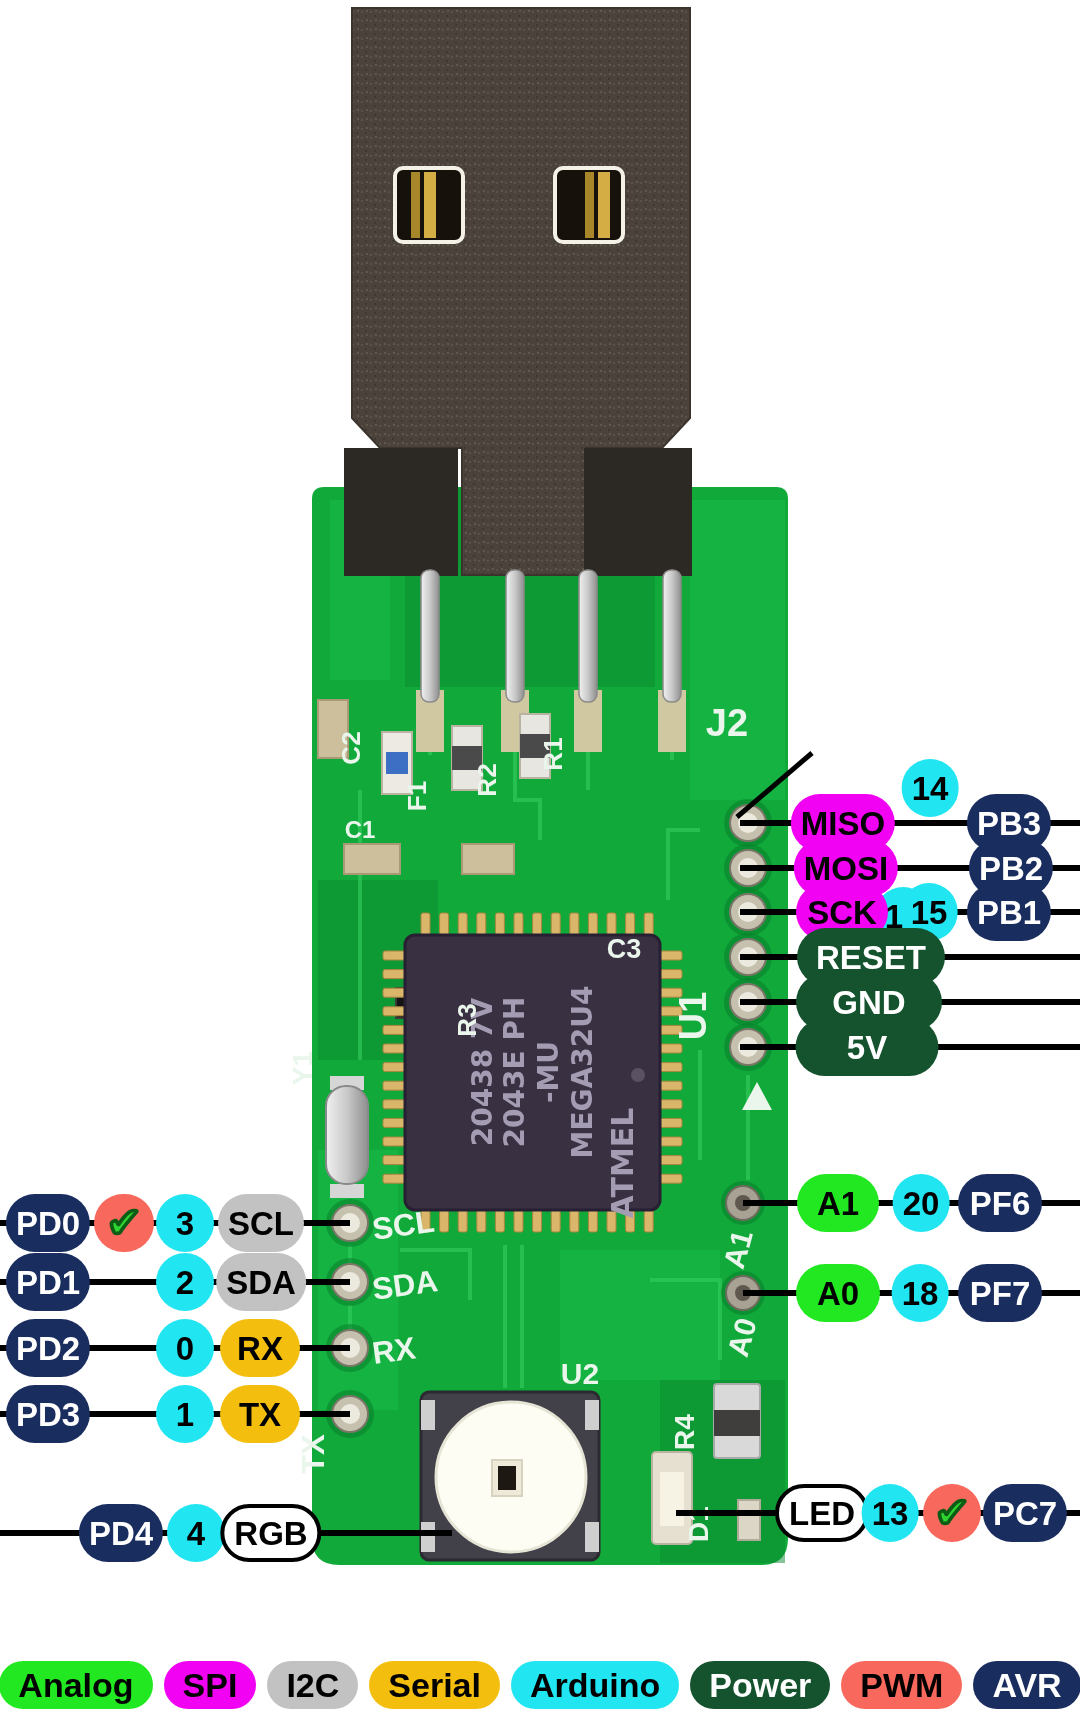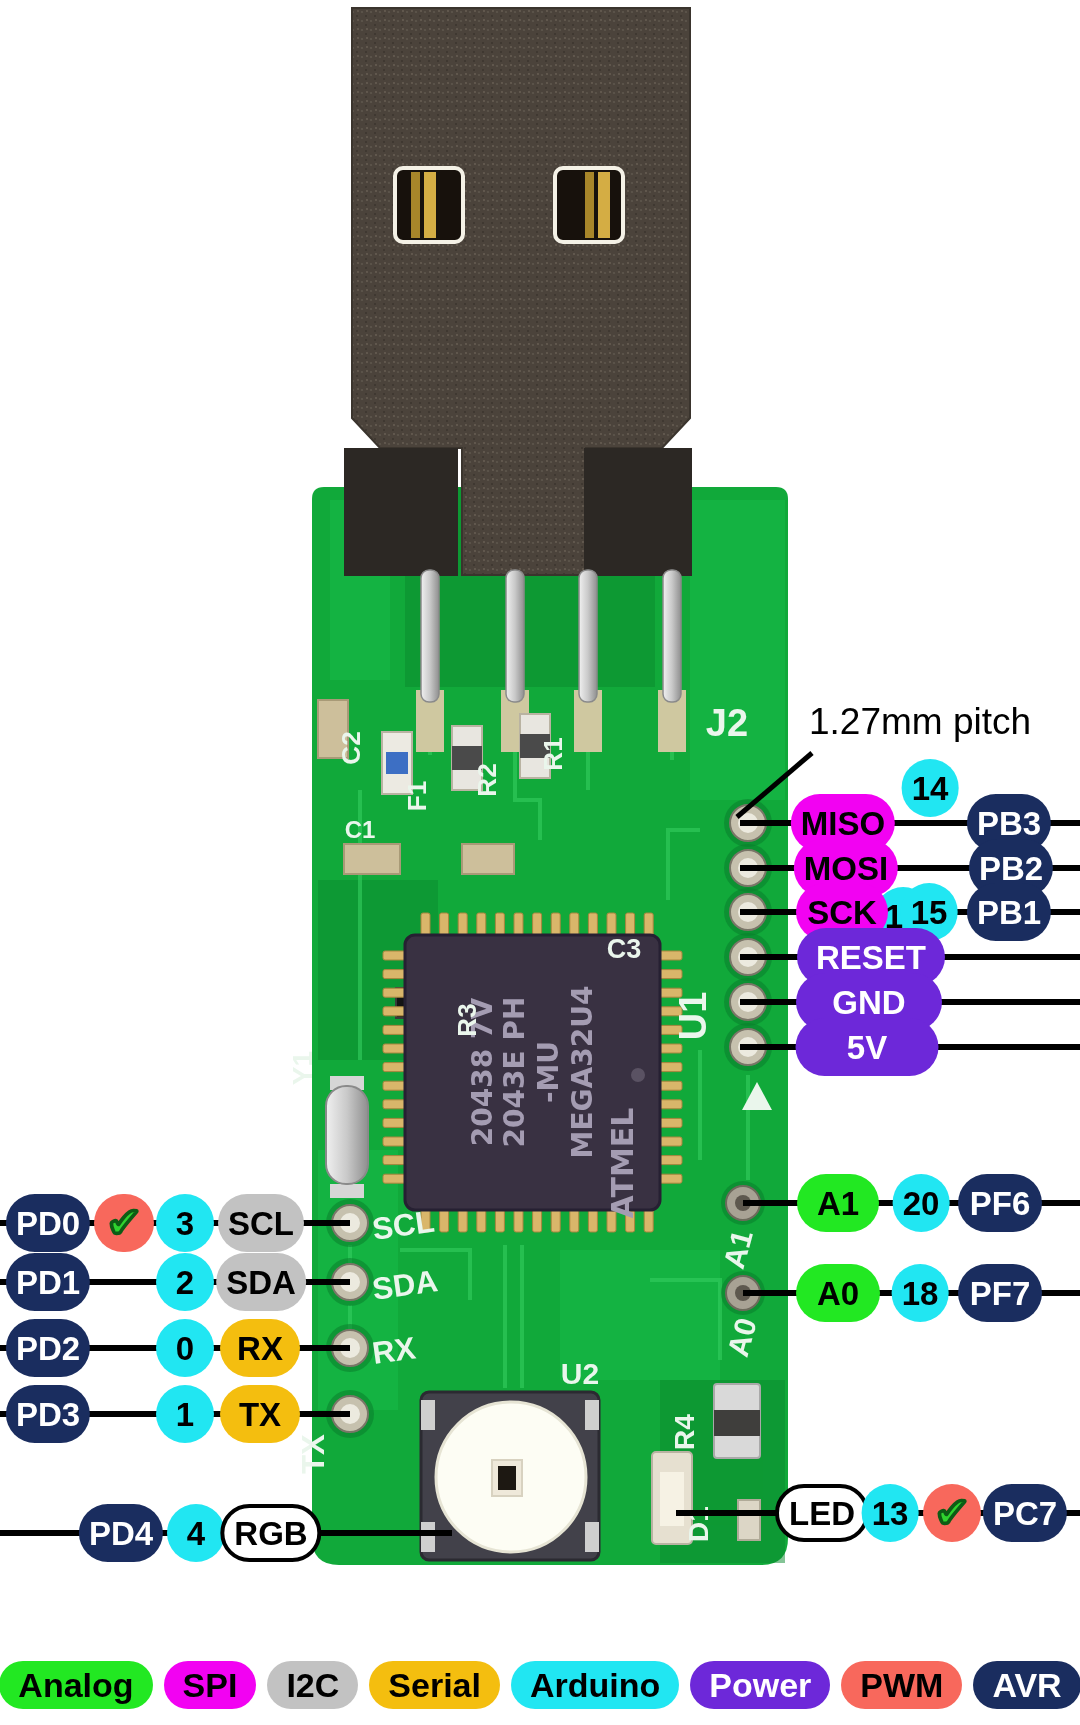--- a/index.html
+++ b/index.html
@@ -16,21 +16,21 @@
                   text-shadow:0 0 1px #0d5c15;}
   .legend-bar{position:absolute;left:0;top:1662px;width:1080px;height:46px;display:flex;
               justify-content:center;align-items:center;gap:11px;}
   .legend-bar .pill{position:static;transform:none;height:48px;border-radius:999px;
                     font-size:34px;padding:0 19px;}
   .pitch-label{position:absolute;transform:translate(-50%,-50%);font:400 37px "Liberation Sans", sans-serif;
                color:#000;white-space:nowrap;}
   .silk{fill:#eaf6ec;font-family:"Liberation Sans", sans-serif;font-weight:700;}
   .chiptxt{fill:#a49cb2;font-family:"DejaVu Sans", sans-serif;font-weight:700;}
 </style>
-<style>.pill.analog{background:#22E822;}.pill.spi{background:#F202F2;}.pill.i2c{background:#C2C2C2;}.pill.serial{background:#F4BE0F;}.pill.arduino{background:#21E6F2;}.pill.power{background:#6d28d9;}.pill.pwm{background:#F8685C;}.pill.avr{background:#1A2D5F;}</style></head>
+<style>.pill.analog{background:#22E822;}.pill.spi{background:#F202F2;}.pill.i2c{background:#C2C2C2;}.pill.serial{background:#F4BE0F;}.pill.arduino{background:#21E6F2;}.pill.power{background:#14532d;}.pill.pwm{background:#F8685C;}.pill.avr{background:#1A2D5F;}</style></head>
 <body>
 
 <div class="stage">
 
   <svg width="1080" height="1725" viewBox="0 0 1080 1725">
     <defs>
       <linearGradient id="pcbGrad" x1="0" y1="0" x2="0" y2="1">
         <stop offset="0" stop-color="#14b140"></stop>
           <stop offset="0.5" stop-color="#0fa338"></stop>
           <stop offset="1" stop-color="#0d9c35"></stop>
@@ -281,21 +281,20 @@
         <line x1="0" y1="1282" x2="350" y2="1282" stroke="#000000" stroke-width="6"></line>
         <line x1="743" y1="1293" x2="1080" y2="1293" stroke="#000000" stroke-width="6"></line>
         <line x1="0" y1="1348" x2="350" y2="1348" stroke="#000000" stroke-width="6"></line>
         <line x1="0" y1="1414" x2="350" y2="1414" stroke="#000000" stroke-width="6"></line>
         <line x1="676" y1="1513" x2="1080" y2="1513" stroke="#000000" stroke-width="6"></line>
         <line x1="0" y1="1533" x2="452" y2="1533" stroke="#000000" stroke-width="6"></line>
         <line x1="812" y1="753" x2="737" y2="817" stroke="#000000" stroke-width="5"></line>
       </g>
   </svg>
 
-  <div class="pitch-label" style="left:920px;top:722px;">1.27mm pitch</div>
 
   <div id="rows">
       <div class="pill spi" style="left: 843px; top: 823px; min-width: 92px;">MISO</div>
       <div class="pill arduino" style="left: 930px; top: 788px; min-width: 56px;">14</div>
       <div class="pill avr" style="left: 1009px; top: 823px; min-width: 82px;">PB3</div>
       <div class="pill spi" style="left: 846px; top: 868px; min-width: 98px;">MOSI</div>
       <div class="pill arduino" style="left: 903px; top: 868px; min-width: 56px; margin-top: 48px;">16</div>
       <div class="pill avr" style="left: 1011px; top: 868px; min-width: 82px;">PB2</div>
       <div class="pill spi" style="left: 842px; top: 912px; min-width: 92px;">SCK</div>
       <div class="pill arduino" style="left: 929px; top: 912px; min-width: 56px;">15</div>

